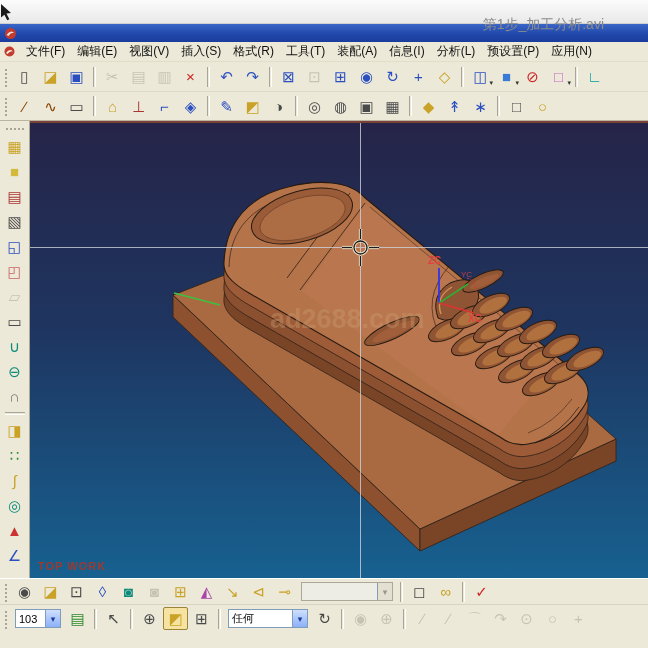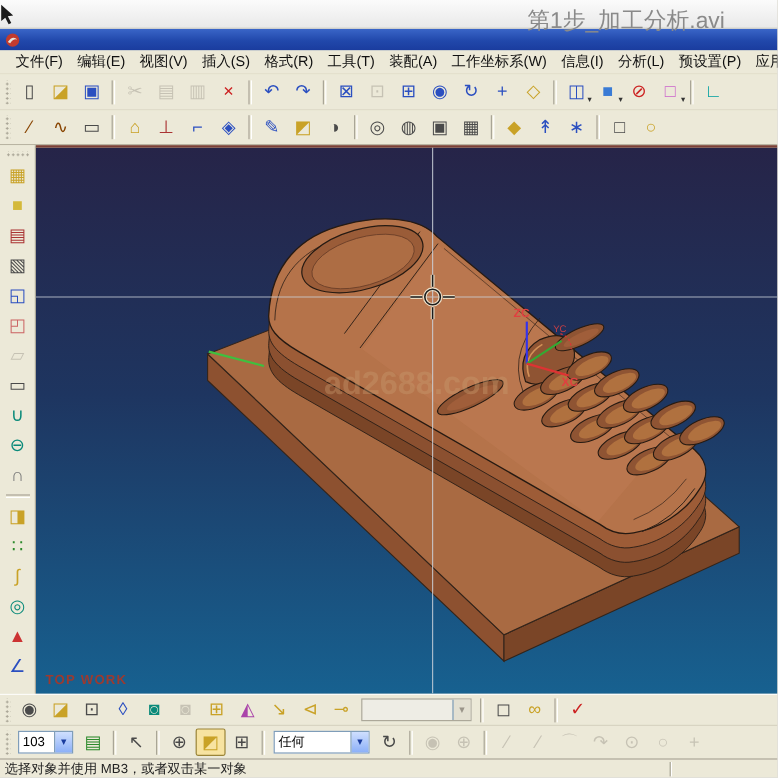--- a/index.html
+++ b/index.html
@@ -3,21 +3,21 @@
 <meta charset="utf-8">
 <style>
   html,body{margin:0;padding:0;background:#d8d8d8;}
   #screen{position:relative;width:648px;height:648px;overflow:hidden;background:#ece9d8;
     font-family:"Liberation Sans","DejaVu Sans",sans-serif;-webkit-font-smoothing:antialiased;}
   *{box-sizing:border-box;}
 
   
   #desktop-strip{position:relative;height:24px;background:linear-gradient(180deg,#fbfbfb,#e9e9e9);
     border-bottom:1px solid #cfcfcf;}
-  #video-title{position:absolute;right:44px;top:4px;font-size:19px;color:#8a8a8a;}
+  #video-title{position:absolute;right:44px;top:16px;font-size:14px;color:#8a8a8a;}
   #cursor-arrow{position:absolute;left:0;top:2px;}
 
   
   #title-bar{height:18px;background:linear-gradient(180deg,#3a66c8,#2148ab 55%,#1a3c9e);
     display:flex;align-items:center;padding:0 4px;gap:4px;}
   #win-title{color:#fff;font-size:11px;font-weight:bold;white-space:nowrap;letter-spacing:.2px;}
 
   
   #menu-bar{height:20px;background:#ece9d8;display:flex;align-items:center;gap:2px;
     padding:0 3px;border-bottom:1px solid #e2deca;}
@@ -89,21 +89,20 @@
       <path d="M3,8 Q6.5,3 10,6.5 Q7,5.5 4.5,9 Z" fill="#f3efe4"></path>
     </svg>
     <nav id="menus" style="display:flex;">
         <span class="menu-item">文件(F)</span>
         <span class="menu-item">编辑(E)</span>
         <span class="menu-item">视图(V)</span>
         <span class="menu-item">插入(S)</span>
         <span class="menu-item">格式(R)</span>
         <span class="menu-item">工具(T)</span>
         <span class="menu-item">装配(A)</span>
-        <span class="menu-item">工作坐标系(W)</span>
         <span class="menu-item">信息(I)</span>
         <span class="menu-item">分析(L)</span>
         <span class="menu-item">预设置(P)</span>
         <span class="menu-item">应用(N)</span>
       </nav>
   </div>
 
   <div id="tb1" class="toolbar">
       <div class="grip"></div>
       <div class="tbtn">
@@ -561,18 +560,13 @@
         <span class="glyph" style="color: rgb(154, 149, 138);">⊙</span>
       </div>
       <div class="tbtn disabled">
         <span class="glyph" style="color: rgb(154, 149, 138);">○</span>
       </div>
       <div class="tbtn disabled">
         <span class="glyph" style="color: rgb(154, 149, 138);">+</span>
       </div>
     </div>
 
-  <div id="status-bar">
-    <span id="status-msg">选择对象并使用 MB3，或者双击某一对象</span>
-    <span id="status-div"></span>
-    <span id="status-right"></span>
-  </div>
 </div>
 
 </body></html>

